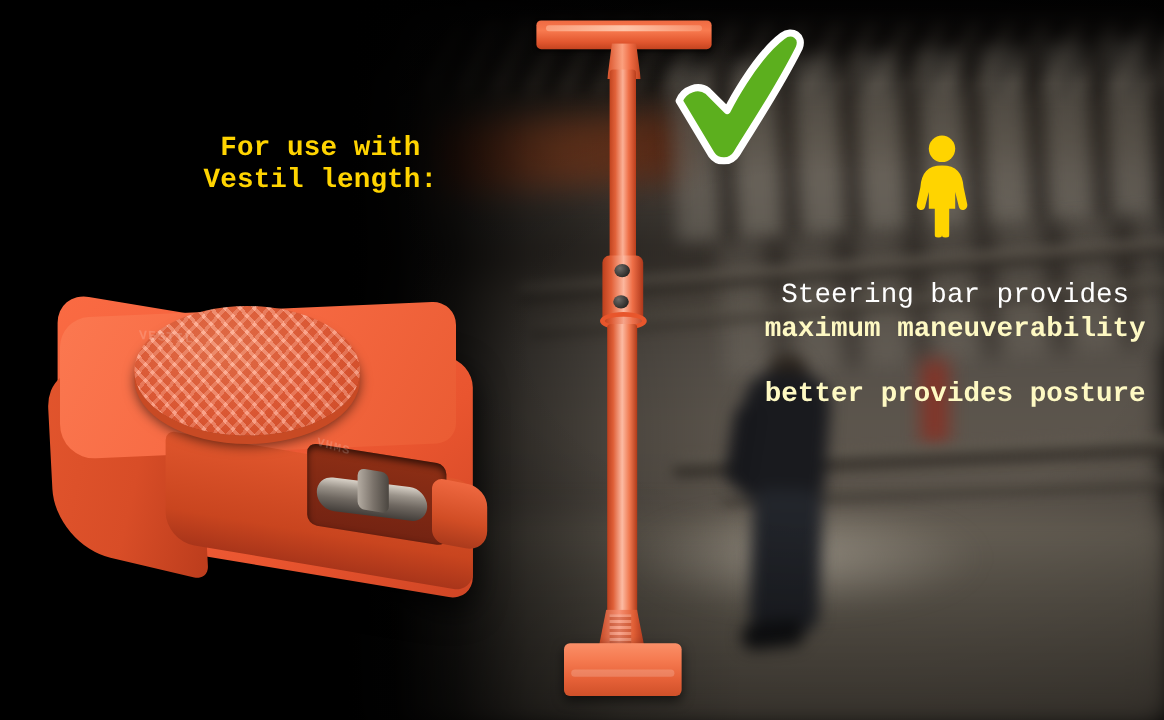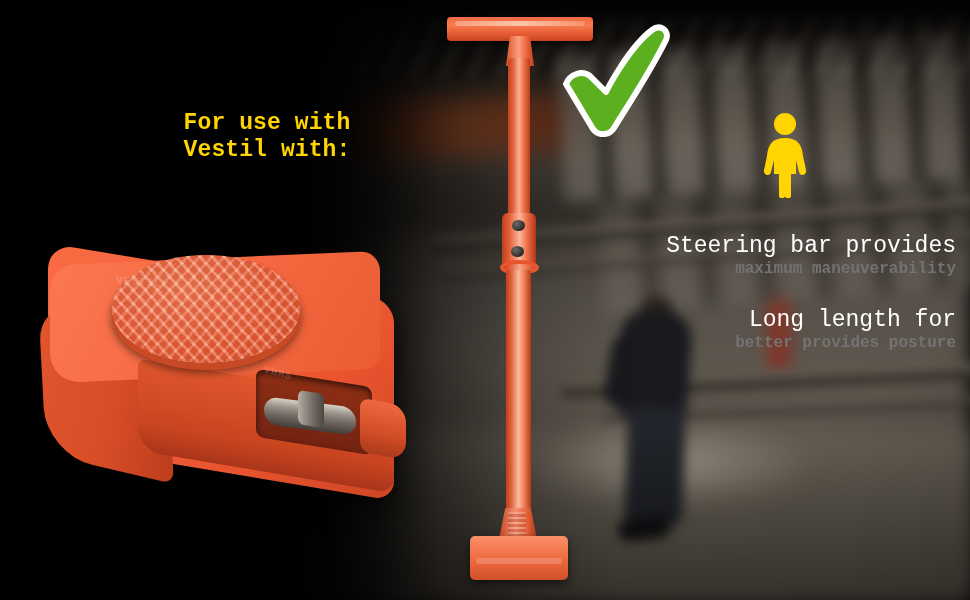--- a/index.html
+++ b/index.html
@@ -122,24 +122,24 @@
     text-align:center;line-height:1.18;
   }
   .left-copy .l1,.left-copy .l2{
     color:#FFD400;font-weight:bold;font-size:23px;letter-spacing:.1px;
     display:block;
   }
   .left-copy .l3{
     color:#ffffff;font-weight:normal;font-size:22px;display:block;margin-top:2px;
   }
 
-  .right-copy{position:absolute;left:636px;top:232px;width:320px;text-align:right;}
+  .right-copy{position:absolute;left:636px;top:232px;width:320px;text-align:center;}
   .right-copy .line{display:block;line-height:1.22;}
   .right-copy .white{color:#fff;font-size:23px;font-weight:normal;}
-  .right-copy .yellow{color:#737373;font-size:16px;font-weight:bold;}
+  .right-copy .yellow{color:#fef9c3;font-size:23px;font-weight:bold;}
   .right-copy .gap{display:block;height:26px;}
 
   
   .check{position:absolute;left:556px;top:22px;width:118px;height:115px;}
 
   
   .person{position:absolute;left:760px;top:112px;width:50px;height:86px;}
 
   
   .bar{position:absolute;left:430px;top:8px;width:180px;height:580px;}
@@ -300,28 +300,27 @@
       <div class="legs"></div>
       <div class="shoe"></div>
     </div>
     <div class="top-dark"></div>
     <div class="fade-left"></div>
     <div class="vignette"></div>
   </div>
 
   <div class="left-copy">
     <span class="l1">For use with</span>
-    <span class="l2">Vestil with:</span>
+    <span class="l2">Vestil length:</span>
   </div>
 
   <div class="right-copy">
     <span class="line white">Steering bar provides</span>
     <span class="line yellow">maximum maneuverability</span>
     <span class="gap"></span>
-    <span class="line white">Long length for</span>
     <span class="line yellow">better provides posture</span>
   </div>
 
   <svg class="check" viewBox="0 0 118 115">
     <path d="M10 62 C14 52 26 48 34 54 L50 70 C50 70 72 26 96 8 C104 2 114 8 110 18 C92 54 70 86 58 106 C53 114 42 114 37 107 Z" fill="#5CAF1E" stroke="#ffffff" stroke-width="6" stroke-linejoin="round"></path>
   </svg>
 
   <svg class="person" viewBox="0 0 50 86">
     <circle cx="25" cy="12" r="11" fill="#FFD400"></circle>
     <path d="M25 26 C13 26 8 32 7 44 L4 58 C3 63 10 65 11 60 L14 48 L14 62 L19 62 L19 84 C19 87 25 87 25 84 L25 66 L25 84 C25 87 31 87 31 84 L31 62 L36 62 L36 48 L39 60 C40 65 47 63 46 58 L43 44 C42 32 37 26 25 26 Z" fill="#FFD400"></path>

